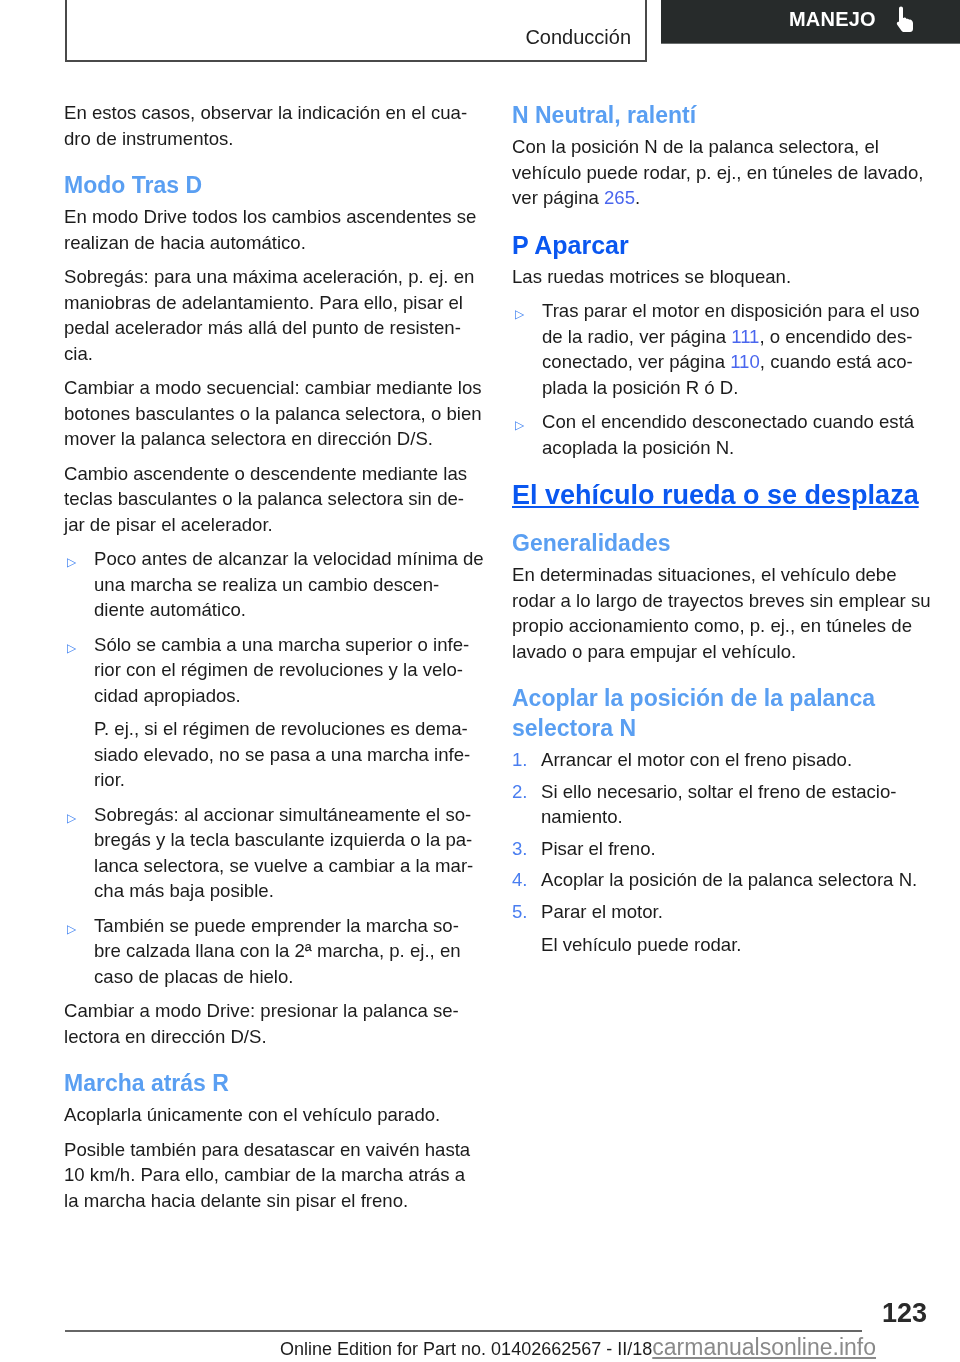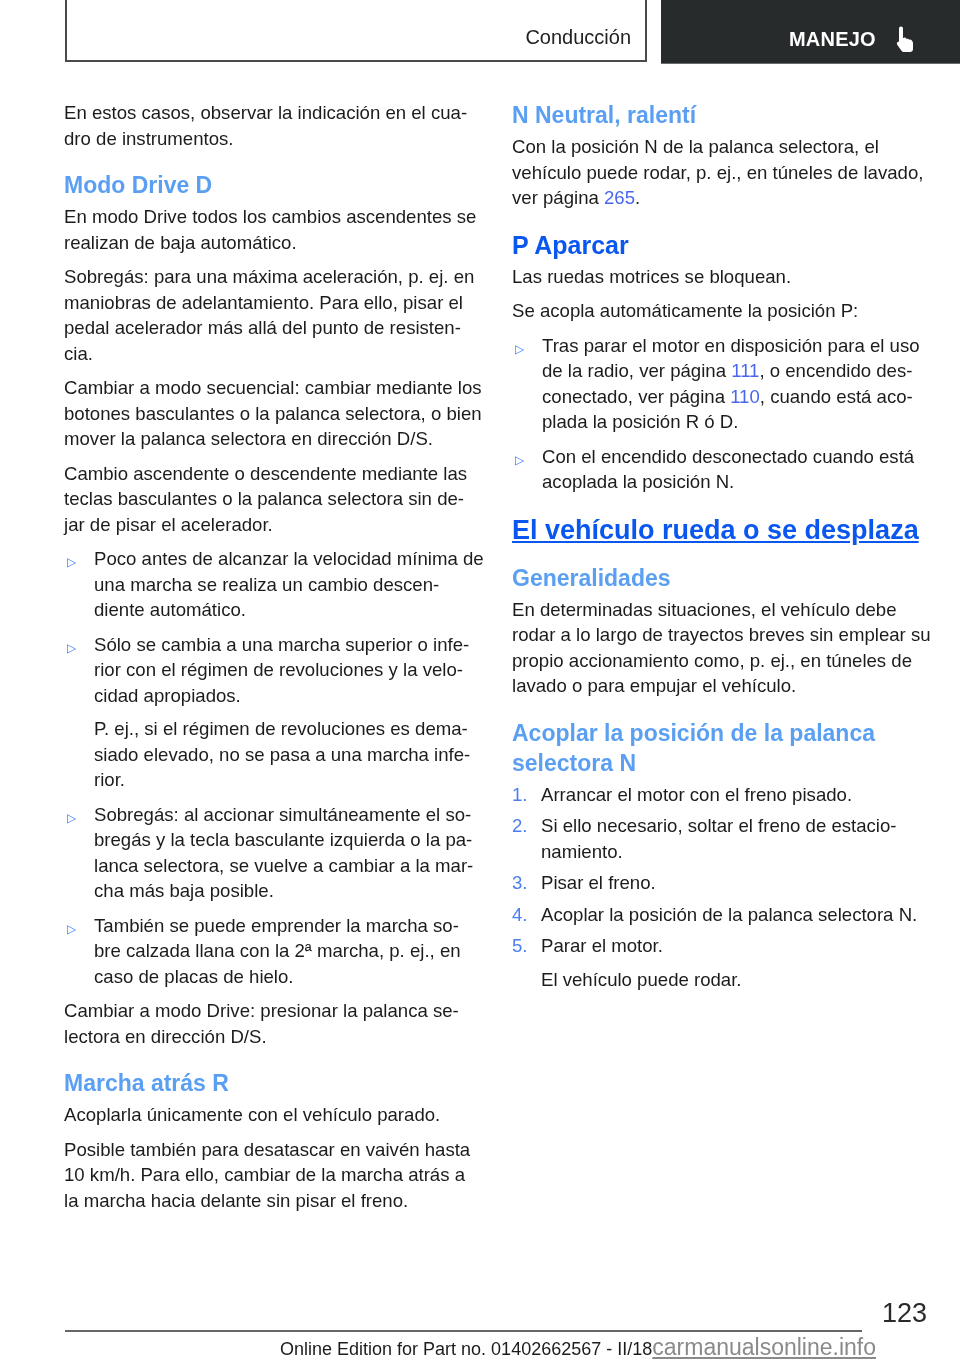--- a/index.html
+++ b/index.html
@@ -10,21 +10,21 @@
   }
   .hdr-box {
     position: absolute; left: 65px; top: 0; width: 582px; height: 62px;
     border-left: 2px solid #4a4a4a; border-right: 2px solid #4a4a4a; border-bottom: 2px solid #4a4a4a;
     box-sizing: border-box; background: #fff;
   }
   .hdr-title {
     position: absolute; right: 14px; bottom: 11px; font-size: 20px; color: #222;
   }
   .hdr-dark {
-    position: absolute; left: 661px; top: 0; width: 299px; height: 64px; background: #272b2b;
+    position: absolute; left: 661px; top: 0; width: 299px; height: 44px; background: #272b2b;
     border-bottom: 1px solid #6a6e6e; box-sizing: border-box;
   }
   .hdr-dark-label {
     position: absolute; left: 128px; bottom: 12px; font-size: 20px; font-weight: bold; color: #fff; letter-spacing: 0.2px;
   }
   .hand-icon { position: absolute; left: 233px; bottom: 10px; width: 24px; height: 28px; }
 
   .col { position: absolute; top: 100px; width: 420px; }
   .col.left { left: 64px; }
   .col.right { left: 512px; width: 420px; }
@@ -46,42 +46,42 @@
     position: absolute; left: 3px; top: 4px; font-size: 12px; color: #3a7ef0;
   }
   ul.tri li p.sub { margin: 8px 0 0 0; }
 
   ol.steps { list-style: none; margin: 0; padding: 0; }
   ol.steps li { position: relative; padding-left: 29px; margin-bottom: 6px; font-size: 18.6px; line-height: 25.5px; }
   ol.steps li .num { position: absolute; left: 0; top: 0; color: #4a7ef0; }
   ol.steps li p.sub { margin: 8px 0 0 0; }
 
   .footer-line { position: absolute; left: 65px; top: 1330px; width: 797px; height: 2px; background: #666; }
-  .page-num { position: absolute; right: 33px; top: 1298px; font-size: 27px; font-weight: normal; color: #2a2a2a; }
+  .page-num { position: absolute; right: 33px; top: 1298px; font-size: 27px; font-weight: bold; color: #2a2a2a; }
   .footer-text { position: absolute; left: 280px; top: 1334px; font-size: 18px; color: #1c1c1c; white-space: nowrap; }
   .watermark { font-size: 23px; color: #8a8a8a; text-decoration: underline; }
 </style>
 </head>
 <body>
 
 <div class="hdr-box">
   <span class="hdr-title">Conducción</span>
 </div>
 <div class="hdr-dark">
   <span class="hdr-dark-label">MANEJO</span>
   <svg class="hand-icon" viewBox="0 0 24 28">
     <path d="M7 1.5c1.2 0 2 .8 2 2V13l1-.3c.9-.3 1.9.1 2.3.9l.2.4c.8-.5 1.9-.4 2.5.4l.2.3c.8-.4 1.8-.2 2.4.5l.6.8c.5.6.8 1.4.8 2.2V24c0 1.7-1.3 3-3 3H10c-1 0-1.9-.5-2.5-1.3l-4.3-6c-.6-.9-.4-2 .4-2.6.8-.6 1.9-.5 2.5.2L5 17V3.5c0-1.2.8-2 2-2z" fill="#ffffff"></path>
   </svg>
 </div>
 
 <div class="col left">
   <p>En estos casos, observar la indicación en el cua-dro de instrumentos.</p>
 
-  <h2>Modo Drive D</h2>
-  <p>En modo Drive todos los cambios ascendentes se realizan de baja automático.</p>
+  <h2>Modo Tras D</h2>
+  <p>En modo Drive todos los cambios ascendentes se realizan de hacia automático.</p>
   <p>Sobregás: para una máxima aceleración, p. ej. en maniobras de adelantamiento. Para ello, pisar el pedal acelerador más allá del punto de resisten-cia.</p>
   <p>Cambiar a modo secuencial: cambiar mediante los botones basculantes o la palanca selectora, o bien mover la palanca selectora en dirección D/S.</p>
 
   <p>Cambio ascendente o descendente mediante las teclas basculantes o la palanca selectora sin de-jar de pisar el acelerador.</p>
   <ul class="tri">
     <li>
       <span class="bullet">▷</span>
       <span>Poco antes de alcanzar la velocidad mínima de una marcha se realiza un cambio descen-diente automático.</span>
     </li>
     <li>
@@ -104,21 +104,20 @@
   <p>Acoplarla únicamente con el vehículo parado.</p>
   <p>Posible también para desatascar en vaivén hasta 10 km/h. Para ello, cambiar de la marcha atrás a la marcha hacia delante sin pisar el freno.</p>
 </div>
 
 <div class="col right">
   <h2 class="first">N Neutral, ralentí</h2>
   <p><span>Con la posición N de la palanca selectora, el vehículo puede rodar, p. ej., en túneles de lavado, ver página </span><span class="link">265</span><span>.</span></p>
 
   <h2 class="dark">P Aparcar</h2>
   <p>Las ruedas motrices se bloquean.</p>
-  <p>Se acopla automáticamente la posición P:</p>
   <ul class="tri">
     <li>
       <span class="bullet">▷</span>
       <span>Tras parar el motor en disposición para el uso de la radio, ver página </span><span class="link">111</span><span>, o encendido des-conectado, ver página </span><span class="link">110</span><span>, cuando está aco-plada la posición R ó D.</span>
     </li>
     <li>
       <span class="bullet">▷</span>
       <span>Con el encendido desconectado cuando está acoplada la posición N.</span>
     </li>
   </ul>

